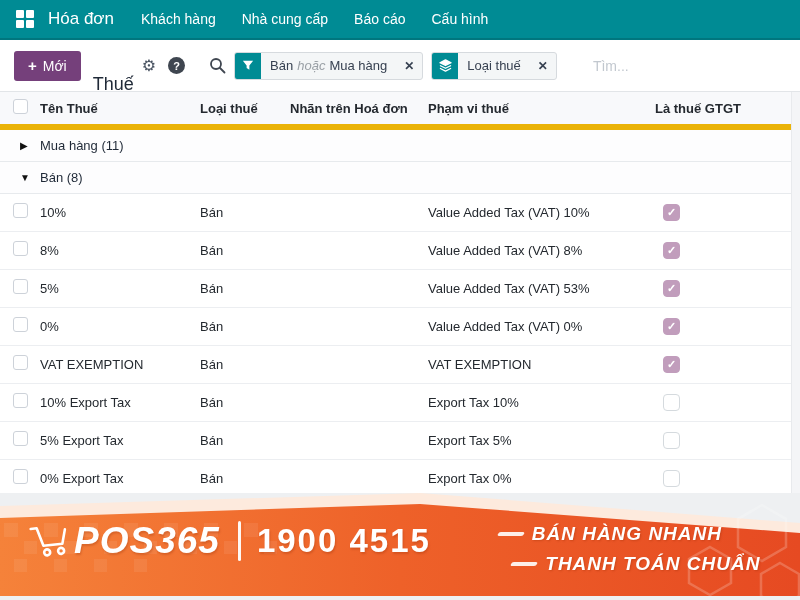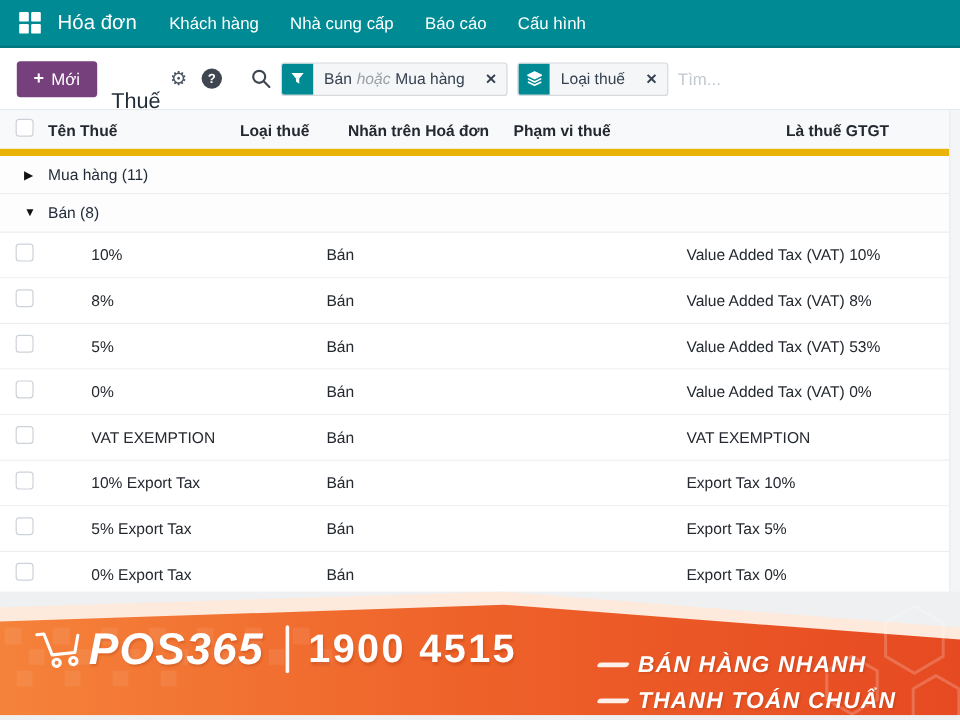--- a/index.html
+++ b/index.html
@@ -30,56 +30,56 @@
 
   .search { flex:1; display:flex; align-items:center; margin-left:24px; gap:8px; min-width:0; }
   .mag { flex:none; }
   .facet { display:flex; align-items:stretch; border:1px solid #d6dade; border-radius:3px;
            overflow:hidden; height:28px; background:#f4f6f7; cursor:pointer; }
   .facet-icon { width:26px; background:var(--teal,#008b94); display:flex; align-items:center; justify-content:center; }
   .facet-body { display:flex; align-items:center; gap:4px; padding:0 9px; font-size:13px; color:#374151; white-space:nowrap; }
   .facet-body .muted { color:#9aa0a6; font-style:italic; }
   .facet-x { display:flex; align-items:center; padding:0 8px; color:#374151; font-size:12px; font-weight:bold; }
   .search-input { border:none; outline:none; font-size:14px; color:#7f1d1d; flex:1; min-width:40px;
-                  font-family:"Liberation Sans", sans-serif; }
+                  font-family:"Liberation Sans", sans-serif;margin-left:28px; }
   .search-input::placeholder { color:#c2c8cf; }
 
   
   .grid { display:grid; grid-template-columns:40px 160px 90px 138px 227px 1fr; align-items:center; }
   .thead { height:38px; background:#f8f9fb; border-bottom:6px solid #eab308; font-size:13px;
            font-weight:600; color:#1f2937; }
   .cb { width:15px; height:15px; border:1px solid #cdd2d9; border-radius:3px; background:#fff;
         margin-left:13px; display:inline-block; cursor:pointer; }
   .cell { font-size:13px; color:#24292f; padding-right:6px; overflow:hidden; white-space:nowrap; }
 
   .group-row { height:32px; display:flex; align-items:center; border-bottom:1px solid #e7eaed;
                background:#fdfdfe; cursor:pointer; }
   .caret { width:12px; margin-left:20px; margin-right:8px; font-size:10px; color:#111; }
   .group-label { font-size:13px; font-weight:500; color:#1f2937; }
 
-  .trow { height:38px; border-bottom:1px solid #eceef1; background:#fff; cursor:pointer;gap:36px; }
+  .trow { height:38px; border-bottom:1px solid #eceef1; background:#fff; cursor:pointer; }
   .vatwrap { padding-left:8px; }
   .vatbox { width:17px; height:17px; border:1px solid #d5dade; border-radius:4px; background:#fff;
             display:flex; align-items:center; justify-content:center; cursor:pointer; }
   .vatbox.checked { background:var(--check,#c19dbc); border-color:var(--check,#c19dbc);
                     color:#fff; font-size:11px; font-weight:bold; }
   .vatbox.checked::after { content:"✓"; }
 
   .scroll-gutter { position:absolute; right:0; top:92px; width:9px; height:406px;
                    background:#f4f5f7; border-left:1px solid #e8eaed; }
 
   
   .footer { position:absolute; left:0; bottom:0; width:800px; height:107px; background:#eef0f2; overflow:hidden; }
   .footer svg.bg { position:absolute; inset:0; }
   .brandline { position:absolute; left:28px; top:26px; display:flex; align-items:center; color:#fff; }
   .logo-text { font-size:37px; font-weight:800; font-style:italic; letter-spacing:1px;
                text-shadow:1px 2px 2px rgba(140,40,0,.25); }
   .divider { width:3px; height:40px; background:#fff; border-radius:2px; margin:0 16px 0 18px; opacity:.95; }
   .phone { font-size:33px; font-weight:800; letter-spacing:2px; text-shadow:1px 2px 2px rgba(140,40,0,.25); }
-  .slogan { position:absolute; right:26px; bottom:1px; text-align:left; color:#fff;
+  .slogan { position:absolute; right:26px; bottom:22px; text-align:center; color:#fff;
             font-weight:bold; font-style:italic; font-size:19px; letter-spacing:1px; line-height:1.55;
             text-shadow:1px 1px 2px rgba(140,40,0,.3); }
   .slogan .l1 { padding-right:52px; position:relative; }
   .slogan .dash { display:inline-block; width:26px; height:4px; background:#fff; border-radius:2px;
                   margin:0 8px 4px 0; transform:skewX(-25deg); opacity:.9; }
 </style>
 </head>
 <body>
 
 <div class="navbar">

